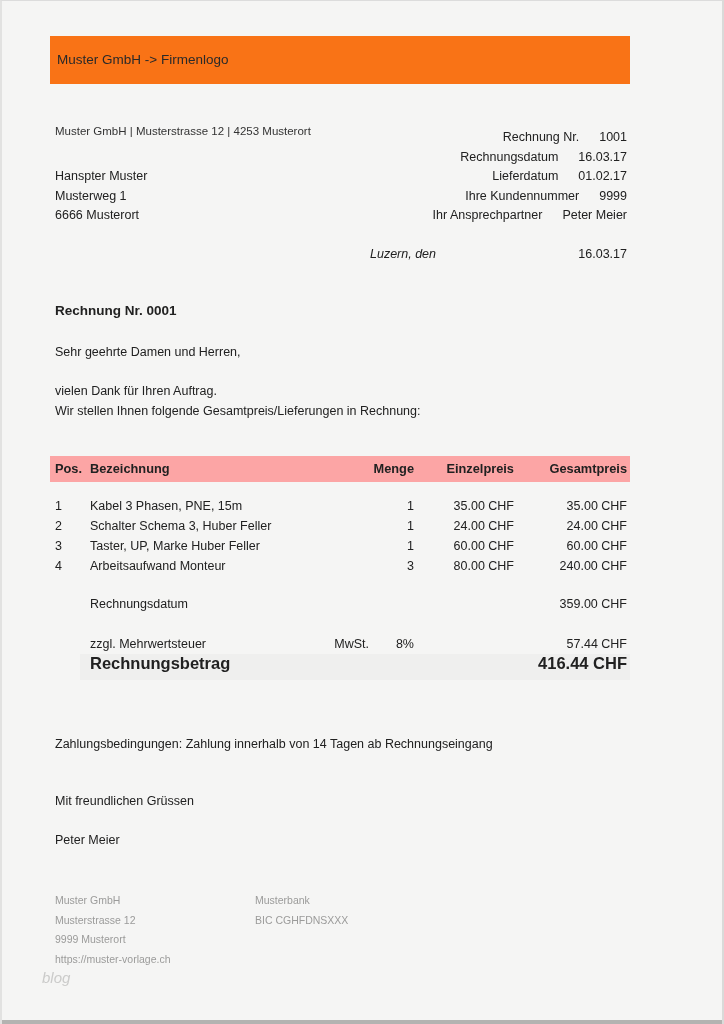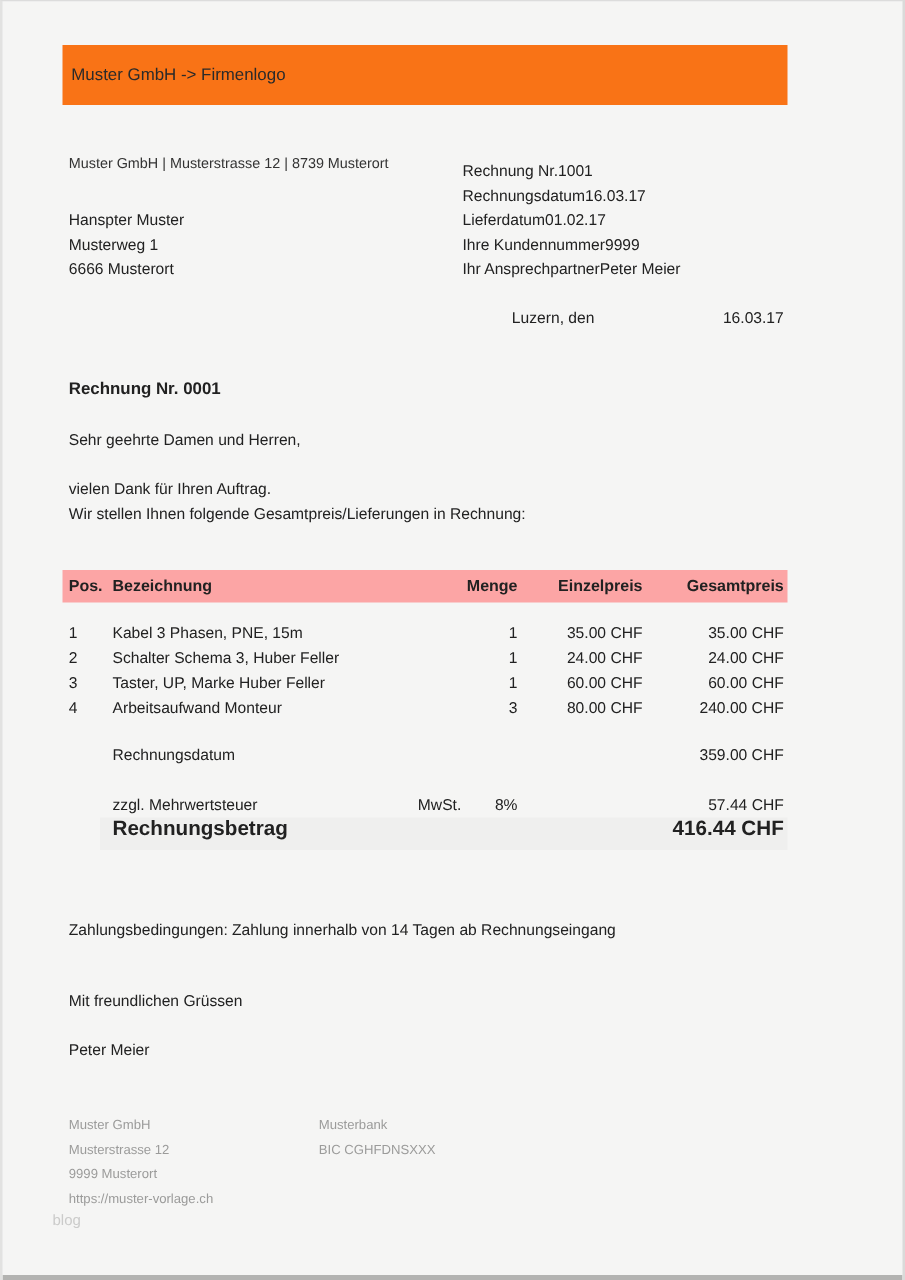--- a/index.html
+++ b/index.html
@@ -48,31 +48,32 @@
     left: 53px; top: 166px;
     line-height: 19.5px;
   }
   .meta {
     position: absolute;
     left: 368px; top: 127px;
     width: 257px;
   }
   .meta-row {
     display: flex;
-    justify-content: flex-start;
-    line-height: 19.5px;
+    justify-content: flex-end;
+    line-height: 19.5px;
+    gap: 20px;
   }
   .place-date {
     position: absolute;
     left: 368px; top: 244px;
     width: 257px;
     display: flex;
     line-height: 19.5px;
   }
-  .place-date .pd-label { width: 145px; text-align: center; }
+  .place-date .pd-label { width: 145px; text-align: left; font-style: italic; }
   .place-date .pd-value { flex: 1; text-align: right; }
   .doc-title {
     position: absolute;
     left: 53px; top: 302px;
     font-size: 13.5px;
     font-weight: bold;
     line-height: 16px;
   }
   .salutation {
     position: absolute;
@@ -141,34 +142,35 @@
     top: 890px;
     font-size: 10.5px;
     line-height: 19.5px;
     color: #9b9b9a;
   }
   .footer-company { left: 53px; }
   .footer-bank { left: 253px; }
   .watermark {
     position: absolute;
     left: 40px; top: 968px;
-    font-size: 12px;
+    font-size: 15px;
     color: #cbcbca;
+    font-style: italic;
   }
 </style>
 </head>
 <body>
 
 <div class="page">
 
   <div class="logo-box">
     <span>Muster GmbH -&gt; Firmenlogo</span>
   </div>
 
-  <div class="sender-line">Muster GmbH | Musterstrasse 12 | 8739 Musterort</div>
+  <div class="sender-line">Muster GmbH | Musterstrasse 12 | 4253 Musterort</div>
 
   <div class="recipient">
     <div>Hanspter Muster</div>
     <div>Musterweg 1</div>
     <div>6666 Musterort</div>
   </div>
 
   <div class="meta">
     <div class="meta-row">
       <span>Rechnung Nr.</span>

